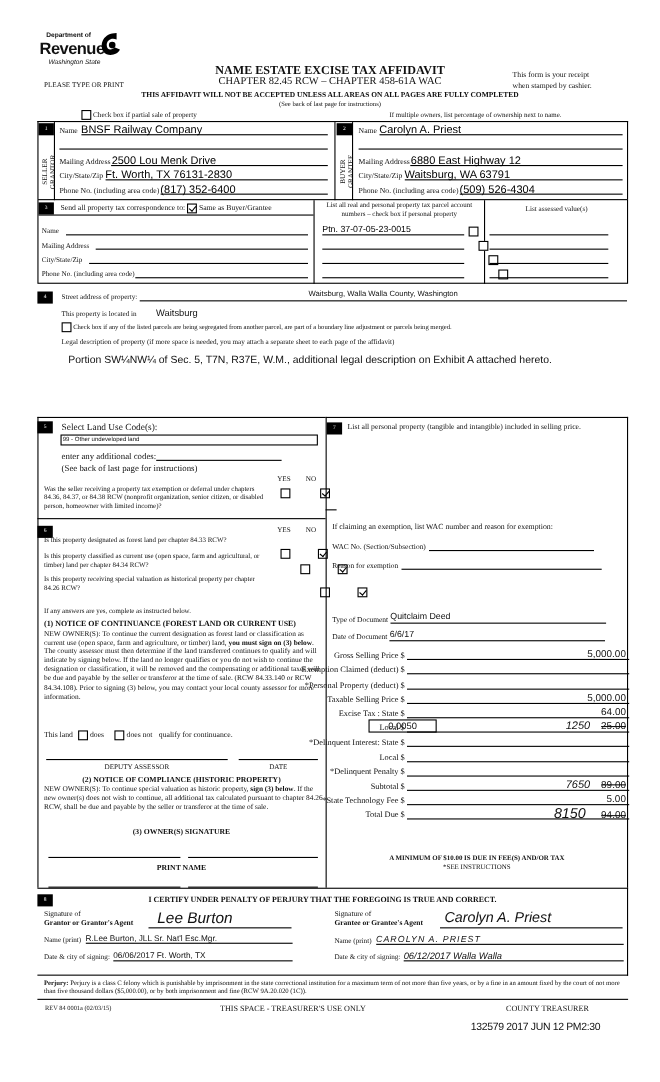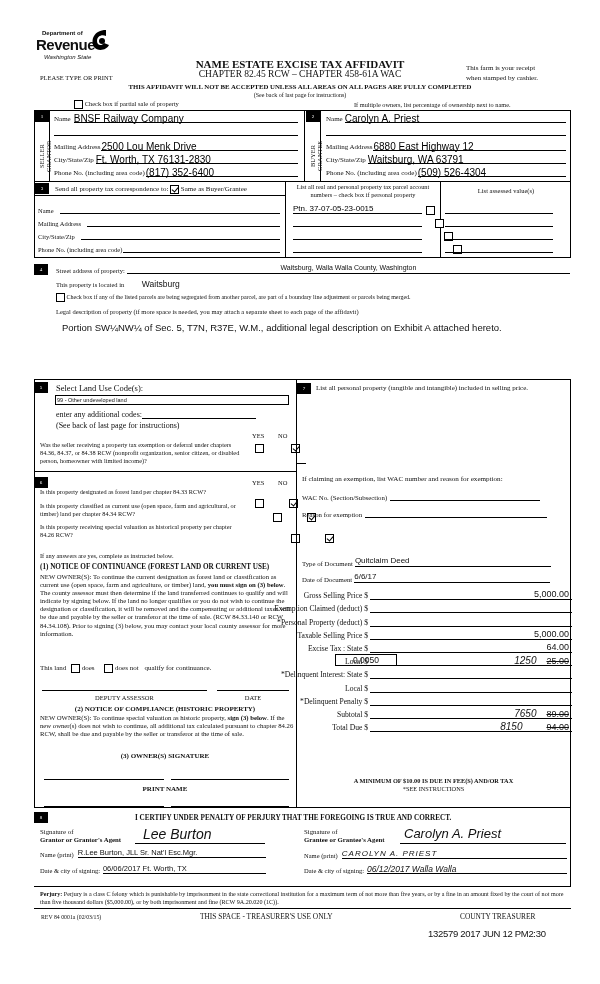--- a/index.html
+++ b/index.html
@@ -35,21 +35,21 @@
   <div class="sans" style="position:absolute;left:10px;top:26px;font-size:6px;font-style:italic">Washington State</div>
   <svg style="position:absolute;left:54px;top:0" width="22" height="24" viewBox="0 0 22 24">
       <path d="M18 2 C6 2 2 12 6 19 C10 24 19 22 21 17 L16 15 C14 18 9 18 9 13 C9 8 14 6 18 8 Z" fill="#000"></path>
       <circle cx="14" cy="13" r="3" fill="#000"></circle>
     </svg>
 </div>
 
 <div class="abs bold" style="left:0;width:600px;top:58px;text-align:center;font-size:11px">NAME ESTATE EXCISE TAX AFFIDAVIT</div>
 <div class="abs" style="left:40px;top:74px;font-size:6.5px">PLEASE TYPE OR PRINT</div>
 <div class="abs" style="left:0;width:600px;top:69px;text-align:center;font-size:9.5px">CHAPTER 82.45 RCW – CHAPTER 458-61A WAC</div>
-<div class="abs" style="left:466px;top:64px;font-size:7px">This farm is your receipt</div>
+<div class="abs" style="left:466px;top:64px;font-size:7px">This form is your receipt</div>
 <div class="abs" style="left:466px;top:74px;font-size:7px">when stamped by cashier.</div>
 <div class="abs bold" style="left:0;width:600px;top:83px;text-align:center;font-size:6.8px">THIS AFFIDAVIT WILL NOT BE ACCEPTED UNLESS ALL AREAS ON ALL PAGES ARE FULLY COMPLETED</div>
 <div class="abs" style="left:0;width:600px;top:92px;text-align:center;font-size:6px">(See back of last page for instructions)</div>
 <div class="abs" style="left:74px;top:100px;font-size:6.5px">
   <span class="box"></span>
   <span>Check box if partial sale of property</span>
 </div>
 <div class="abs" style="left:354px;top:101px;font-size:6.3px">If multiple owners, list percentage of ownership next to name.</div>
 
 
@@ -258,22 +258,26 @@
     </div>
     <div class="money-row">
       <span class="l">*Delinquent Penalty $</span>
       <span class="v"><span></span></span>
     </div>
     <div class="money-row">
       <span class="l">Subtotal $</span>
       <span class="v"><span class="hand" style="font-size: 10px; margin-right: 10px;">7650</span><span class="strike">89.00</span></span>
     </div>
     <div class="money-row">
+      <span class="l">*State Technology Fee $</span>
+      <span class="v"><span>5.00</span></span>
+    </div>
+    <div class="money-row">
       <span class="l">Total Due $</span>
-      <span class="v"><span class="hand" style="font-size: 10px; margin-right: 24px;">8150</span><span class="strike">94.00</span></span>
+      <span class="v"><span class="hand" style="font-size: 13px; margin-right: 14px;">8150</span><span class="strike">94.00</span></span>
     </div>
   </div>
 <div class="abs sans" style="left:335px;top:654px;width:62px;height:12px;border:1px solid #000;font-size:8.5px;text-align:center;line-height:11px">0.0050</div>
 <div class="abs bold" style="left:296px;width:275px;top:777px;font-size:6.3px;text-align:center">A MINIMUM OF $10.00 IS DUE IN FEE(S) AND/OR TAX</div>
 <div class="abs" style="left:296px;width:275px;top:785px;font-size:6.3px;text-align:center">*SEE INSTRUCTIONS</div>
 
 
 <div class="abs" style="left:34px;top:807px;width:537px;height:80px;border-top:1.2px solid #000;border-bottom:1.2px solid #000;border-right:1px solid #000"></div>
 <div class="abs" style="left:34px;top:812px"><span class="num">8</span></div>
 <div class="abs bold" style="left:135px;top:814px;font-size:7.2px;white-space:nowrap">I CERTIFY UNDER PENALTY OF PERJURY THAT THE FOREGOING IS TRUE AND CORRECT.</div>

